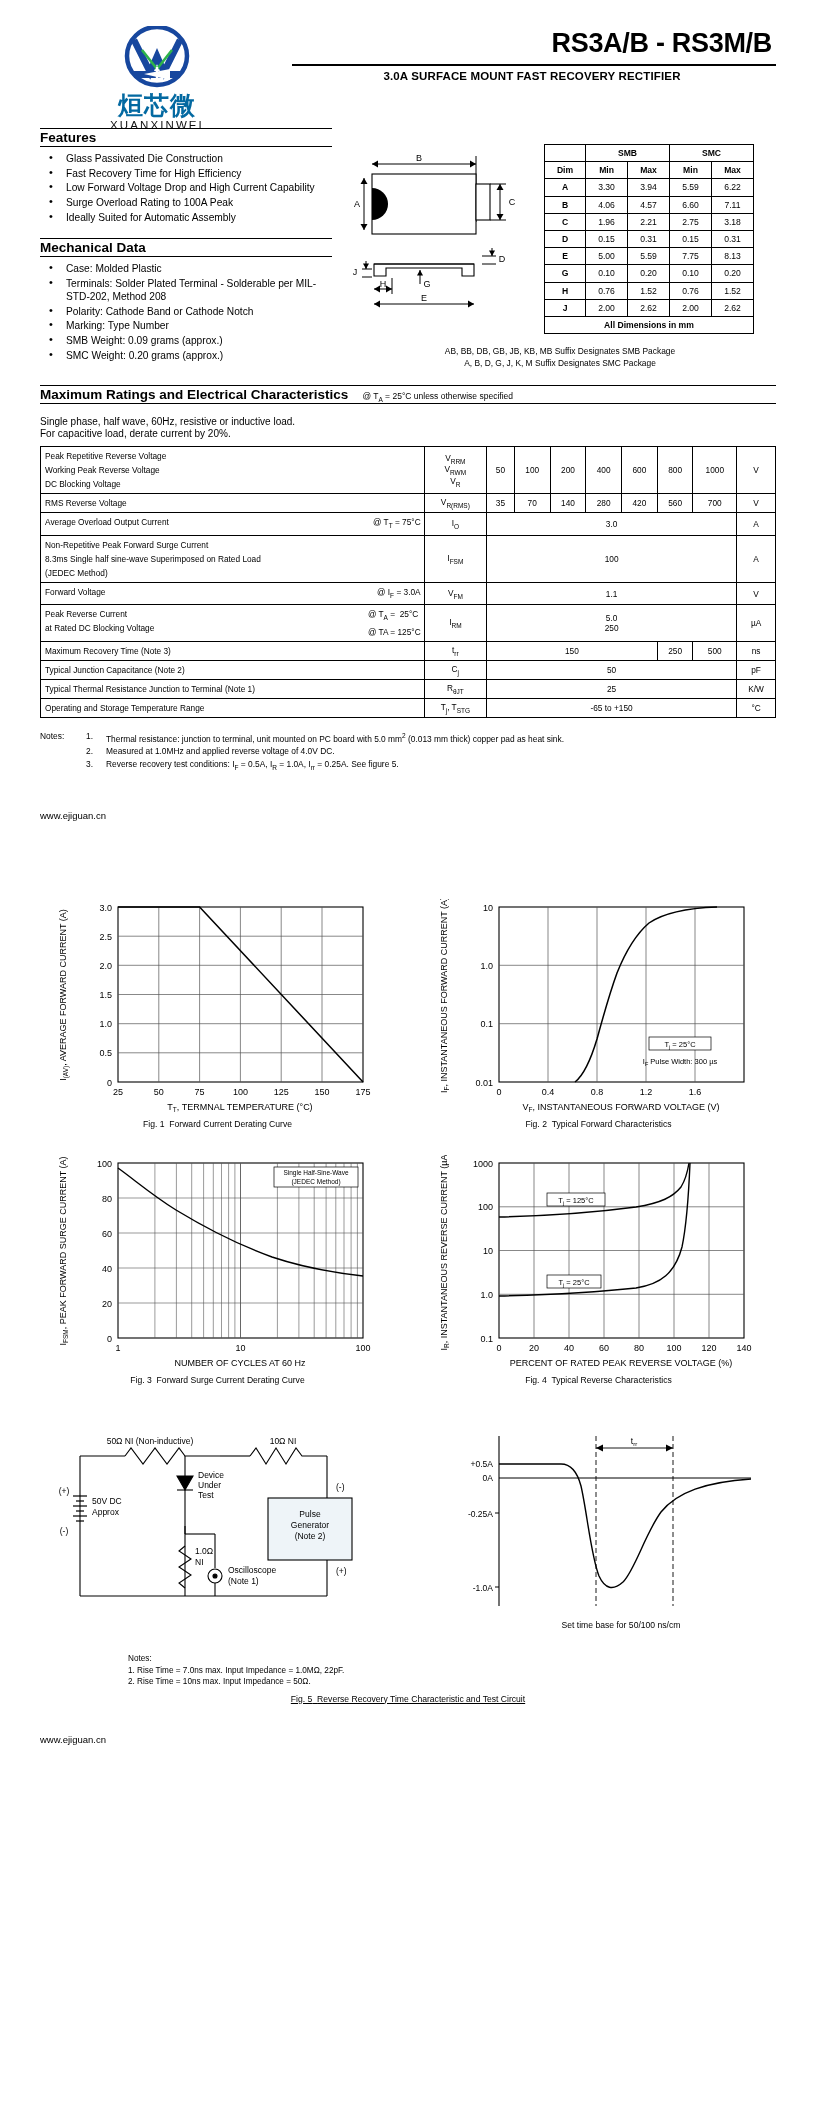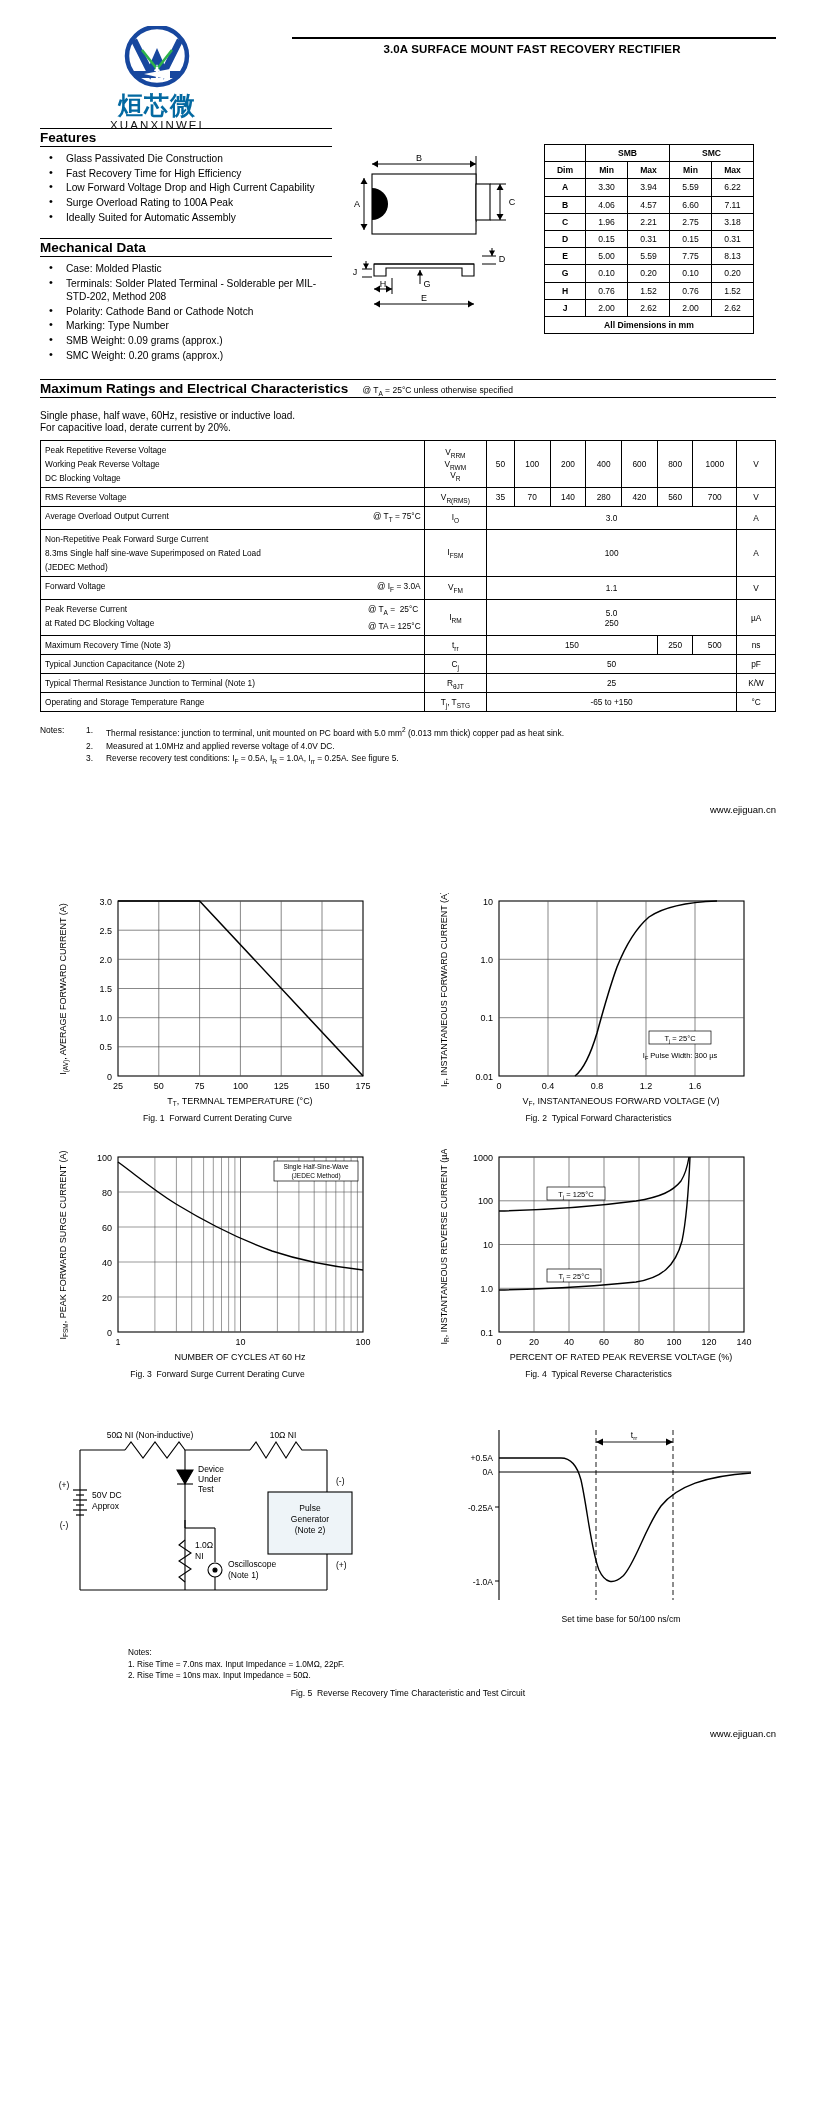--- a/index.html
+++ b/index.html
@@ -51,30 +51,30 @@
   .rt td.sym{text-align:center;font-weight:normal;}
   .chr{display:flex;justify-content:space-between;}
   .cond{padding-left:10px;white-space:nowrap;}
   sub{font-size:6.5px;}
   sup{font-size:6.5px;}
   .small-note{font-size:10px;line-height:11.5px;margin-top:12px;}
   .notes{margin-top:12px;font-size:8.4px;line-height:12.5px;}
   .notes .nrow{display:flex;}
   .notes .nlab{width:46px;flex:none;}
   .notes .nnum{width:20px;flex:none;}
-  .url{text-align:right;font-size:9.5px;margin-top:36px;}
+  .url{text-align:left;font-size:9.5px;margin-top:36px;}
 
   
   .charts{padding:0 40px;box-sizing:border-box;width:816px;}
   .chart-row{display:flex;justify-content:space-between;}
   .chart-cell{width:355px;}
   .cap{text-align:center;font-size:8.6px;line-height:11.5px;margin-top:2px;}
   svg{display:block;}
   text{font-family:"Liberation Sans",sans-serif;}
-  .fig5cap{text-align:center;font-size:8.6px;margin-top:6px;}
+  .fig5cap{text-align:center;font-size:8.6px;margin-top:6px;text-decoration:underline;}
   .circ-notes{font-size:8.2px;line-height:11.5px;margin-left:88px;margin-top:2px;}
 </style>
 </head>
 <body>
 
 <div class="page">
 
   <div class="sheet">
     <div class="header">
       <div class="logo">
@@ -85,20 +85,21 @@
             <path d="M28 24 L43 43 L58 24" fill="none" stroke="#2db34a" stroke-width="2.6"></path>
             <rect x="20" y="45" width="46" height="7" fill="#17479e"></rect>
             <path d="M30 48 L56 43 L56 54 Z" fill="#fff"></path>
             <path d="M43 41 L43 56" stroke="#fff" stroke-width="2.4"></path>
           </svg>
         </div>
         <div class="logo-cn">烜芯微</div>
         <div class="logo-en">XUANXINWEI</div>
       </div>
       <div class="head-right">
+        <div class="part-title">RS3A/B - RS3M/B</div>
         <div class="title-rule"></div>
         <div class="subtitle">3.0A SURFACE MOUNT FAST RECOVERY RECTIFIER</div>
       </div>
     </div>
 
     <div class="top-area">
       <div class="top-left">
 
         <div class="sec">
           <div class="sec-rule-top"></div>
@@ -263,20 +264,24 @@
               <td class="v">2.00</td>
               <td class="v">2.62</td>
             </tr>
             <tr>
               <td colspan="5">All Dimensions in mm</td>
             </tr>
           </tbody>
             </table>
         </div>
 
+        <div class="pkg-cap">
+          <div>AB, BB, DB, GB, JB, KB, MB Suffix Designates SMB Package</div>
+          <div>A, B, D, G, J, K, M Suffix Designates SMC Package</div>
+        </div>
       </div>
     </div>
 
     <div class="sec" style="margin-top:16px;">
       <div class="sec-rule-top"></div>
       <div class="sec-h-row">
         <div class="sec-h">Maximum Ratings and Electrical Characteristics</div>
         <div class="sec-note">
           @ T<sub>A</sub> = 25°C unless otherwise specified
         </div>

